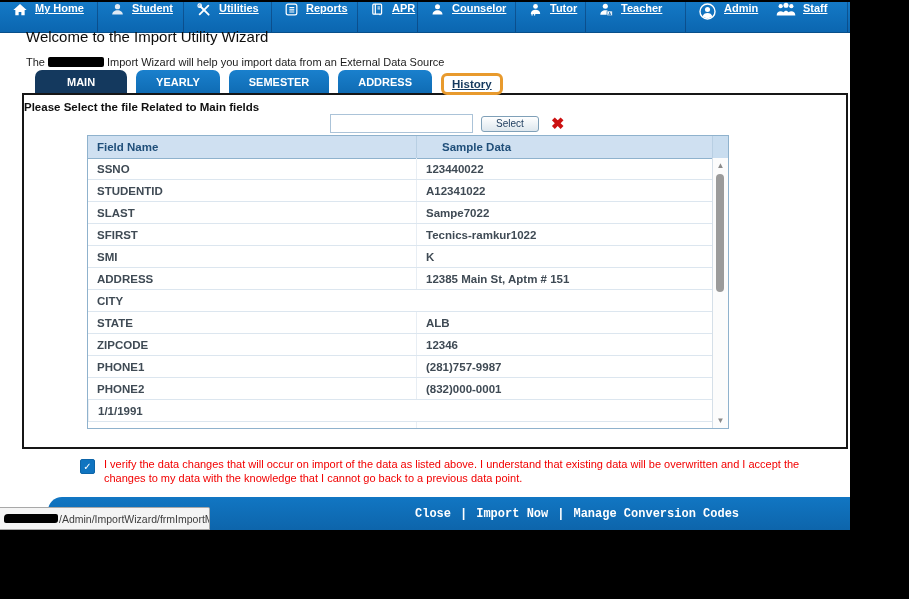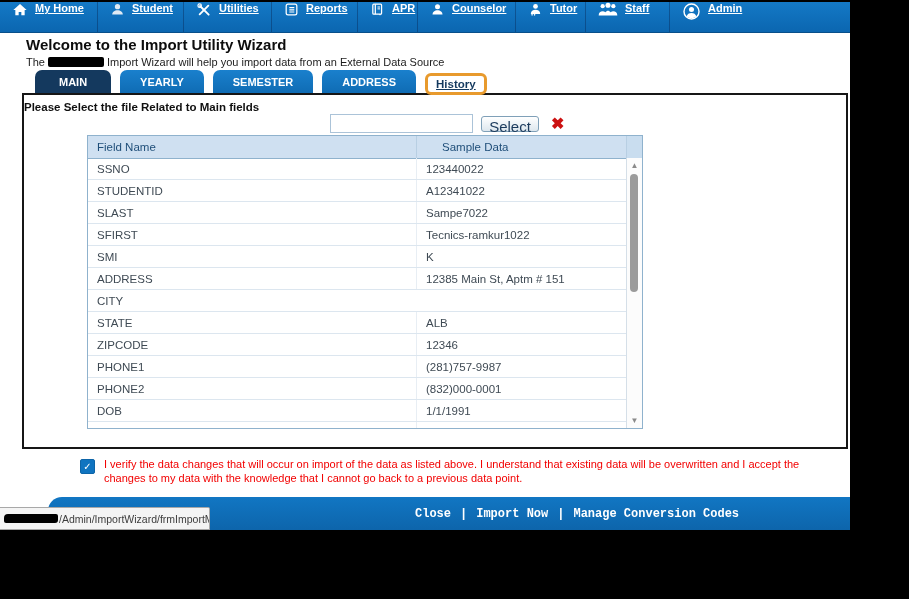--- a/index.html
+++ b/index.html
@@ -11,49 +11,49 @@
   .nav{position:absolute;left:0;top:0;width:850px;height:30px;
        background:linear-gradient(#1479c6,#0b66b0);border-bottom:1px solid #084f8a;
        display:flex;align-items:stretch;}
   .nav-item{display:flex;align-items:flex-start;gap:7px;padding-left:12px;box-sizing:border-box;
             border-right:1px solid rgba(8,45,90,.45);color:#fff;font-size:11px;font-weight:bold;
             cursor:pointer;white-space:nowrap;text-decoration:underline;}
   .nav-item .ico{display:flex;align-items:center;}
   .nav-item svg{display:block;}
 
   
-  .title{position:absolute;left:26px;top:34px;font-size:15px;font-weight:bold;color:#0d0d0d;}
+  .title{position:absolute;left:26px;top:26px;font-size:15px;font-weight:normal;color:#0d0d0d;}
   .subtitle{position:absolute;left:26px;top:54px;font-size:11px;color:#1c1c1c;}
   .redact{display:inline-block;width:56px;height:10px;background:#000;border-radius:2px;
           margin:0 3px;vertical-align:-1px;}
 
   
   .tabs{position:absolute;left:35px;top:68px;display:flex;align-items:flex-end;gap:9px;z-index:3;}
   .tab{height:23px;display:flex;align-items:center;padding:0 20px;border-radius:7px 7px 0 0;
        background:linear-gradient(#1a80cd,#0f6cb4);color:#fff;font-size:11px;font-weight:bold;cursor:pointer;}
-  .tab.active{background:#14395e;padding:0 24px;}
+  .tab.active{background:#14395e;padding:0 32px;}
   .history-wrap{border:3px solid #e89a2d;border-radius:6px;background:#fff;display:flex;
                 align-items:center;padding:2px 8px;position:relative;top:2px;cursor:pointer;}
   .history-link{color:#14395e;font-size:11.5px;font-weight:bold;text-decoration:underline;}
 
   
   .panel{position:absolute;left:22px;top:91px;width:826px;height:356px;box-sizing:border-box;
          border:2px solid #161616;background:#fff;z-index:2;}
   .prompt{position:absolute;top:6px;left:0;width:100%;box-sizing:border-box;padding-right:40px;
           text-align:left;font-size:11.5px;font-weight:bold;color:#101010;}
   .select-row{position:absolute;left:306px;top:19px;display:flex;align-items:center;gap:8px;}
   .file-input{width:135px;height:17px;border:1px solid #abc3d8;font-size:11px;padding:0 3px;outline:none;}
   .select-btn{width:58px;height:16px;border:1px solid #7fa0b8;border-radius:3px;
-              background:linear-gradient(#ffffff,#dde7ee);font-size:15px;color:#1b3a5c;
+              background:linear-gradient(#ffffff,#dde7ee);font-size:10px;color:#1b3a5c;
               font-family:"Liberation Sans",sans-serif;cursor:pointer;}
   .red-x{font-size:16px;color:#cc1111;font-weight:bold;line-height:1;cursor:pointer;margin-left:4px;}
 
   
-  .grid{position:absolute;left:63px;top:40px;width:556px;height:294px;box-sizing:border-box;
-        border:1px solid #8fb2cd;background:#fff;}
+  .grid{position:absolute;left:63px;top:40px;width:642px;height:294px;box-sizing:border-box;
+        border:1px solid #8fb2cd;background:#fff;font-weight:bold;}
   .grid-head{height:22px;background:#cfe0f1;display:flex;align-items:center;
              border-bottom:1px solid #8fb2cd;color:#1f4e79;font-size:11.5px;}
   .gh-field{width:328px;padding-left:9px;box-sizing:border-box;}
   .gh-sample{flex:1;padding-left:25px;box-sizing:border-box;border-left:1px solid #b8cfe3;height:100%;
              display:flex;align-items:center;}
   .gh-scroll{width:15px;height:100%;border-left:1px solid #b8cfe3;background:#c9ddef;}
   .grid-body{position:absolute;left:0;top:22px;right:15px;bottom:0;overflow:hidden;}
   .grow{height:21px;display:flex;align-items:center;border-bottom:1px solid #dce6ef;
         font-size:11.5px;color:#3f4a54;}
   .gc-field{width:328px;padding-left:9px;box-sizing:border-box;}
@@ -157,40 +157,51 @@
         <span class="ico">
           <svg width="15" height="15" viewBox="0 0 24 24" fill="#fff">
               <circle cx="12" cy="7" r="3.8"></circle>
               <path d="M4.5 19c0-4 3.3-6.5 7.5-6.5s7.5 2.5 7.5 6.5z"></path>
               <circle cx="6.5" cy="20.5" r="1.3"></circle>
               <circle cx="10.5" cy="20.5" r="1.3"></circle>
             </svg>
         </span>
         <span>Tutor</span>
       </div>
+      <div class="nav-item" style="width:100px">
+        <span class="ico">
+          <svg width="16" height="16" viewBox="0 0 24 24" fill="#fff">
+              <circle cx="11" cy="6.5" r="3.8"></circle>
+              <path d="M3.5 19c0-4 3.3-6.5 7.5-6.5s7.5 2.5 7.5 6.5z"></path>
+              <rect x="13.5" y="13.5" width="8" height="7" rx="1" fill="#fff" stroke="#0b66b0" stroke-width="1"></rect>
+              <text x="17.5" y="19.5" font-size="6" fill="#0b66b0" text-anchor="middle" font-family="Liberation Sans, sans-serif">A</text>
+            </svg>
+        </span>
+        <span>Teacher</span>
+      </div>
+      <div class="nav-item" style="width:78px;border-right:none">
+        <span class="ico">
+          <svg width="19" height="19" viewBox="0 0 24 24">
+              <circle cx="12" cy="12" r="9.5" fill="none" stroke="#fff" stroke-width="1.8"></circle>
+              <circle cx="12" cy="9.5" r="3.2" fill="#fff"></circle>
+              <path d="M5.8 18.2c.9-2.8 3.1-4.3 6.2-4.3s5.3 1.5 6.2 4.3a9.5 9.5 0 0 1-12.4 0z" fill="#fff"></path>
+            </svg>
+        </span>
+        <span>Admin</span>
+      </div>
       <div class="nav-item" style="width:84px">
         <span class="ico">
           <svg width="20" height="15" viewBox="0 0 30 22" fill="#fff">
               <circle cx="7" cy="6" r="3.2"></circle>
               <circle cx="23" cy="6" r="3.2"></circle>
               <circle cx="15" cy="4.5" r="3.8"></circle>
               <path d="M1 20c0-4 2.8-6.2 6-6.2 1.6 0 3 .5 4 1.4 1.1-1.6 2.7-2.4 4-2.4s2.9.8 4 2.4c1-.9 2.4-1.4 4-1.4 3.2 0 6 2.2 6 6.2z"></path>
             </svg>
         </span>
         <span>Staff</span>
-      </div>
-      <div class="nav-item" style="width:78px;border-right:none">
-        <span class="ico">
-          <svg width="19" height="19" viewBox="0 0 24 24">
-              <circle cx="12" cy="12" r="9.5" fill="none" stroke="#fff" stroke-width="1.8"></circle>
-              <circle cx="12" cy="9.5" r="3.2" fill="#fff"></circle>
-              <path d="M5.8 18.2c.9-2.8 3.1-4.3 6.2-4.3s5.3 1.5 6.2 4.3a9.5 9.5 0 0 1-12.4 0z" fill="#fff"></path>
-            </svg>
-        </span>
-        <span>Admin</span>
       </div>
     </div>
 
     <div class="title">Welcome to the Import Utility Wizard</div>
     <div class="subtitle"><span>The</span><span class="redact"></span><span>Import Wizard will help you import data from an External Data Source</span></div>
 
     <div class="tabs">
       <div class="tab active">MAIN</div>
       <div class="tab">YEARLY</div>
       <div class="tab">SEMESTER</div>
@@ -252,21 +263,20 @@
             </div>
           <div class="grow">
               <div class="gc-field">PHONE1</div>
               <div class="gc-sample">(281)757-9987</div>
             </div>
           <div class="grow">
               <div class="gc-field">PHONE2</div>
               <div class="gc-sample">(832)000-0001</div>
             </div>
           <div class="grow">
-              <div class="gc-field">DOB</div>
               <div class="gc-sample">1/1/1991</div>
             </div>
           <div class="grow">
               <div class="gc-field">ENTRYDATE</div>
               <div class="gc-sample">9/1/2015</div>
             </div>
         </div>
         <div class="scrollbar">
           <div class="sb-arrow sb-up">▲</div>
           <div class="sb-thumb"></div>

